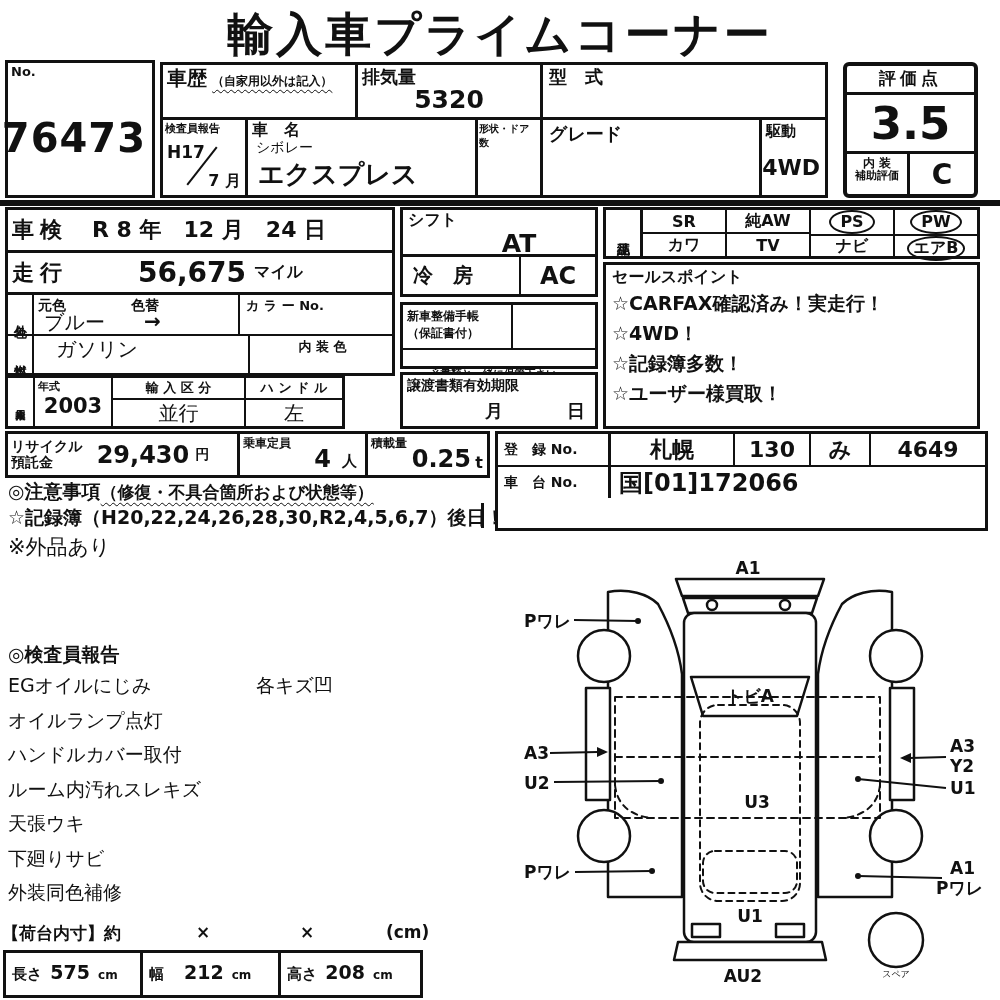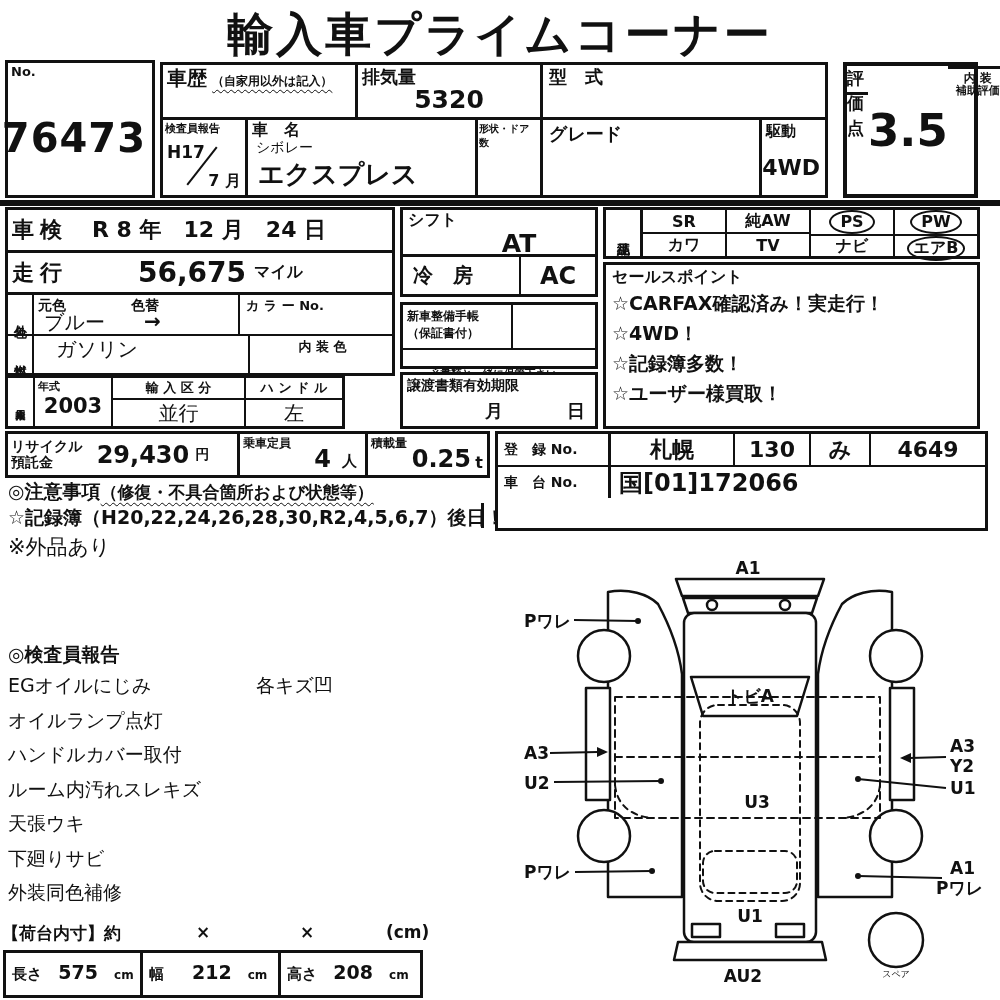--- a/index.html
+++ b/index.html
@@ -21,21 +21,21 @@
   .eq-head { width:34px; border-right:3px solid #111; display:flex; align-items:center; justify-content:center; font-size:13px; font-weight:bold; }
   .eq-col { flex:1; display:flex; flex-direction:column; border-left:2px solid #111; }
   .eq-col:nth-child(2){ border-left:none; }
   .eq-cell { flex:1; display:flex; align-items:center; justify-content:center; font-size:16px; font-weight:bold; border-top:2px solid #111; }
   .eq-cell:first-child { border-top:none; }
   .reg-row { display:flex; border-top:2px solid #111; height:31px; align-items:stretch; }
   .reg-row:first-child { border-top:none; }
   .reg-label { width:104px; border-right:3px solid #111; display:flex; align-items:center; padding-left:6px; font-weight:bold; font-size:14px; white-space:nowrap; }
   .reg-val { display:flex; align-items:center; font-size:22px; font-weight:bold; padding-left:8px; white-space:nowrap; }
   .reg-cell { display:flex; align-items:center; justify-content:center; font-size:22px; font-weight:bold; border-left:2px solid #111; }
-  .cargo-cell { display:flex; align-items:baseline; gap:16px; padding:8px 6px 0 6px; border-left:3px solid #111; box-sizing:border-box; }
+  .cargo-cell { display:flex; align-items:baseline; gap:8px; padding:8px 6px 0 6px; border-left:3px solid #111; box-sizing:border-box; }
   .cargo-cell:first-child { border-left:none; }
   .insp-item { font-size:19px; line-height:34.5px; white-space:nowrap; }
   .sales-item { font-size:19px; font-weight:bold; line-height:30px; white-space:nowrap; }
   .slash { position:absolute; width:2px; height:48px; background:#111; transform:rotate(38deg); }
 </style>
 </head>
 <body>
 
 <div class="sheet">
 
@@ -73,21 +73,21 @@
     <div class="b" style="font-size:10px; margin:2px 1px;">形状・ドア数</div>
   </div>
   <div class="bx" style="left:540px; top:117px; width:222px; height:81px;">
     <div class="b" style="font-size:18px; margin:2px 6px;">グレード</div>
   </div>
   <div class="bx" style="left:759px; top:117px; width:69px; height:81px;">
     <div class="b" style="font-size:15px; margin:2px 4px;">駆動</div>
     <div class="b" style="font-size:22px; text-align:right; margin:14px 5px 0 0;">4WD</div>
   </div>
 
-  <div class="bx" style="left:843px; top:62px; width:135px; height:136px; border-width:4px; display:flex; flex-direction:row;">
+  <div class="bx" style="left:843px; top:62px; width:135px; height:136px; border-width:4px; display:flex; flex-direction:column;border-radius:6px;">
     <div class="b" style="height:26px; border-bottom:3px solid #111; text-align:center; font-size:17px; letter-spacing:4px; line-height:25px;">評価点</div>
     <div class="b" style="flex:1; display:flex; align-items:center; justify-content:center; font-size:45px;">3.5</div>
     <div style="height:40px; border-top:3px solid #111; display:flex;">
       <div style="width:60px; border-right:3px solid #111; text-align:center; line-height:1.1; padding-top:3px;">
         <div class="b" style="font-size:12px;">内 装</div>
         <div class="b" style="font-size:11px;">補助評価</div>
       </div>
       <div class="b" style="flex:1; display:flex; align-items:center; justify-content:center; font-size:28px;">C</div>
     </div>
   </div>

